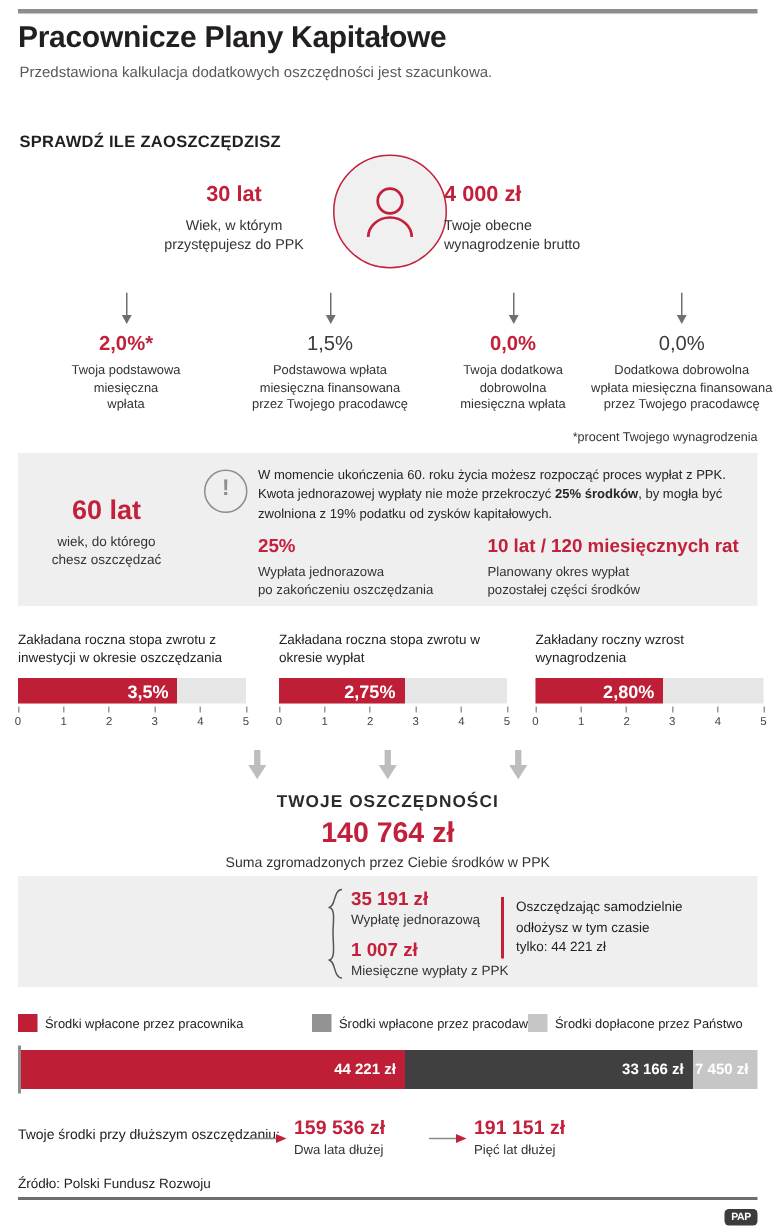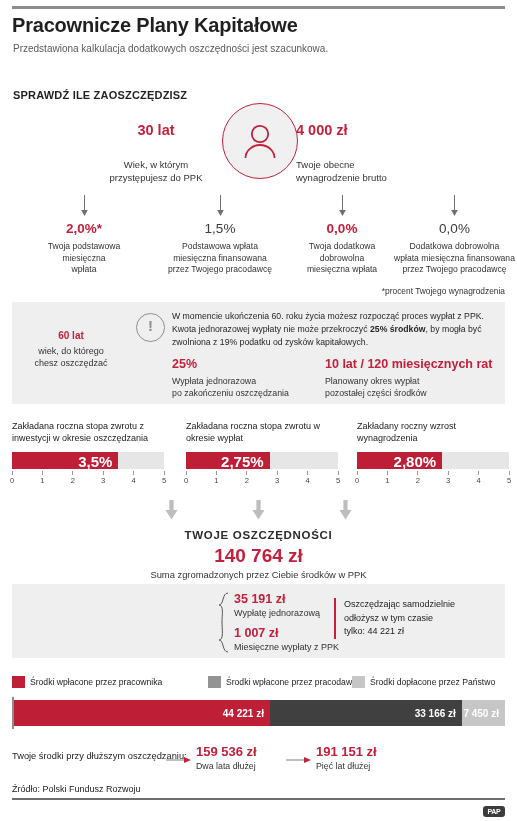--- a/index.html
+++ b/index.html
@@ -21,21 +21,21 @@
   .section-head { position:absolute; left:13px; top:89px; font-size:11px; font-weight:bold; letter-spacing:0.2px; }
 
   
   .hero-circle {
     position:absolute; left:222px; top:103px; width:76px; height:76px; border-radius:50%;
     background:#f0f0f0; border:1.6px solid #c2203b;
   }
   .hero-circle svg { position:absolute; left:50%; top:50%; transform:translate(-50%,-50%); }
   .hero-left { position:absolute; left:100px; top:122px; width:112px; text-align:center; }
   .hero-right { position:absolute; left:296px; top:122px; width:150px; text-align:left; }
-  .hero-val { font-size:14.5px; font-weight:bold; color:#c2203b; margin-bottom:21px; }
+  .hero-val { font-size:14.5px; font-weight:bold; color:#c2203b; margin-bottom:7px; }
   .hero-lbl { font-size:9.5px; color:#333; line-height:1.32; }
 
   
   .pcol { position:absolute; top:195px; text-align:center; }
   .pcol .arrow { width:100%; height:24px; display:flex; justify-content:center; }
   .pcol .arrow svg { display:block; }
   .pcol .pval { font-size:13.5px; font-weight:bold; margin-top:2px; }
   .pcol .pval.red { color:#c2203b; }
   .pcol .pval.gray { color:#3b3b3b; font-weight:normal; }
   .pcol .plbl { font-size:8.6px; color:#333; line-height:1.35; margin-top:5px; }
@@ -43,21 +43,21 @@
   .pc1 { left:22px;  width:124px; }
   .pc2 { left:150px; width:140px; }
   .pc3 { left:290px; width:104px; }
   .pc4 { left:392px; width:125px; }
 
   .footnote { position:absolute; right:12px; top:286px; font-size:8.4px; color:#333; }
 
   
   .band1 { position:absolute; left:12px; top:302px; width:493px; height:102px; background:#efefef; }
   .b1-left { position:absolute; left:12px; top:330px; width:118px; text-align:center; }
-  .b1-val { font-size:10px; font-weight:bold; color:#c2203b; }
+  .b1-val { font-size:18px; font-weight:bold; color:#c2203b; }
   .b1-lbl { font-size:9px; color:#333; line-height:1.35; margin-top:4px; }
 
   .warn-ico { position:absolute; left:136px; top:313px; width:29px; height:29px; border-radius:50%; border:1.6px solid #8e8e8e; }
   .warn-ico span { position:absolute; left:0; right:0; top:4px; text-align:center; font-size:15px; font-weight:bold; color:#8e8e8e; line-height:1; }
 
   .b1-para { position:absolute; left:172px; top:310px; width:326px; font-size:8.7px; color:#262626; line-height:1.48; }
   .b1-para b { font-weight:bold; }
 
   .b1-c1 { position:absolute; left:172px; top:357px; width:150px; }
   .b1-c2 { position:absolute; left:325px; top:357px; width:175px; }
@@ -65,21 +65,21 @@
   .b1-clbl { font-size:8.8px; color:#333; line-height:1.38; margin-top:4px; }
 
   
   .sl { position:absolute; top:420px; }
   .sl1 { left:12px; width:152px; }
   .sl2 { left:186px; width:152px; }
   .sl3 { left:357px; width:152px; }
   .sl-lbl { font-size:9px; color:#222; line-height:1.35; height:28px; }
   .sl-track { position:relative; margin-top:4px; width:100%; height:17px; background:#e6e6e6; }
   .sl-fill { position:absolute; left:0; top:0; height:100%; background:#bf1e37; }
-  .sl-fill span { position:absolute; right:6px; top:50%; transform:translateY(-50%); color:#fff; font-size:15px; font-weight:bold; white-space:nowrap; }
+  .sl-fill span { position:absolute; right:6px; top:50%; transform:translateY(-50%); color:#fff; font-size:12px; font-weight:bold; white-space:nowrap; }
   .sl-axis { position:relative; width:100%; height:16px; margin-top:2px; }
   .sl-axis i { position:absolute; top:0; width:1px; height:4px; background:#9a9a9a; }
   .sl-axis b { position:absolute; top:5px; font-size:7.6px; font-weight:normal; color:#444; transform:translateX(-50%); }
 
   
   .dar { position:absolute; top:500px; }
   .dar svg { display:block; }
   .dar1 { left:165px; } .dar2 { left:252px; } .dar3 { left:339px; }
 
   .res-t { position:absolute; left:0; right:0; top:529px; text-align:center; font-size:11.5px; font-weight:bold; letter-spacing:0.7px; color:#2b2b2b; }

